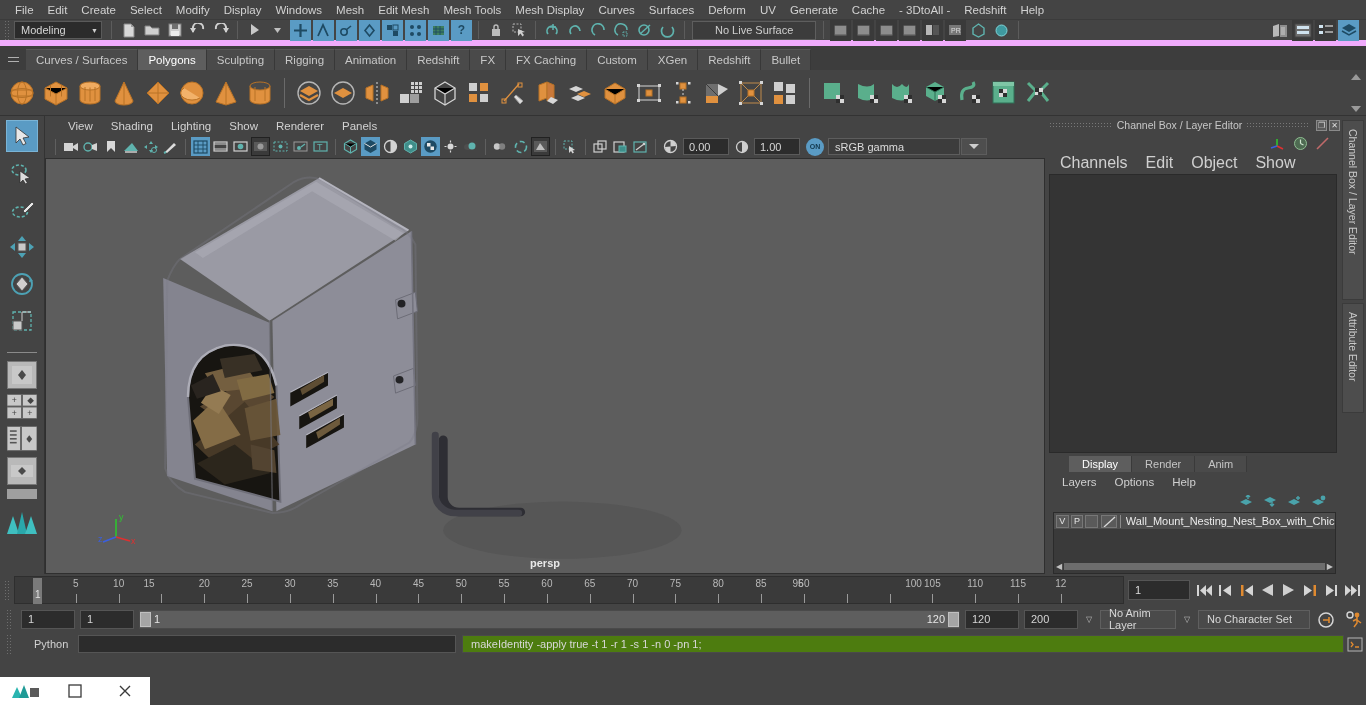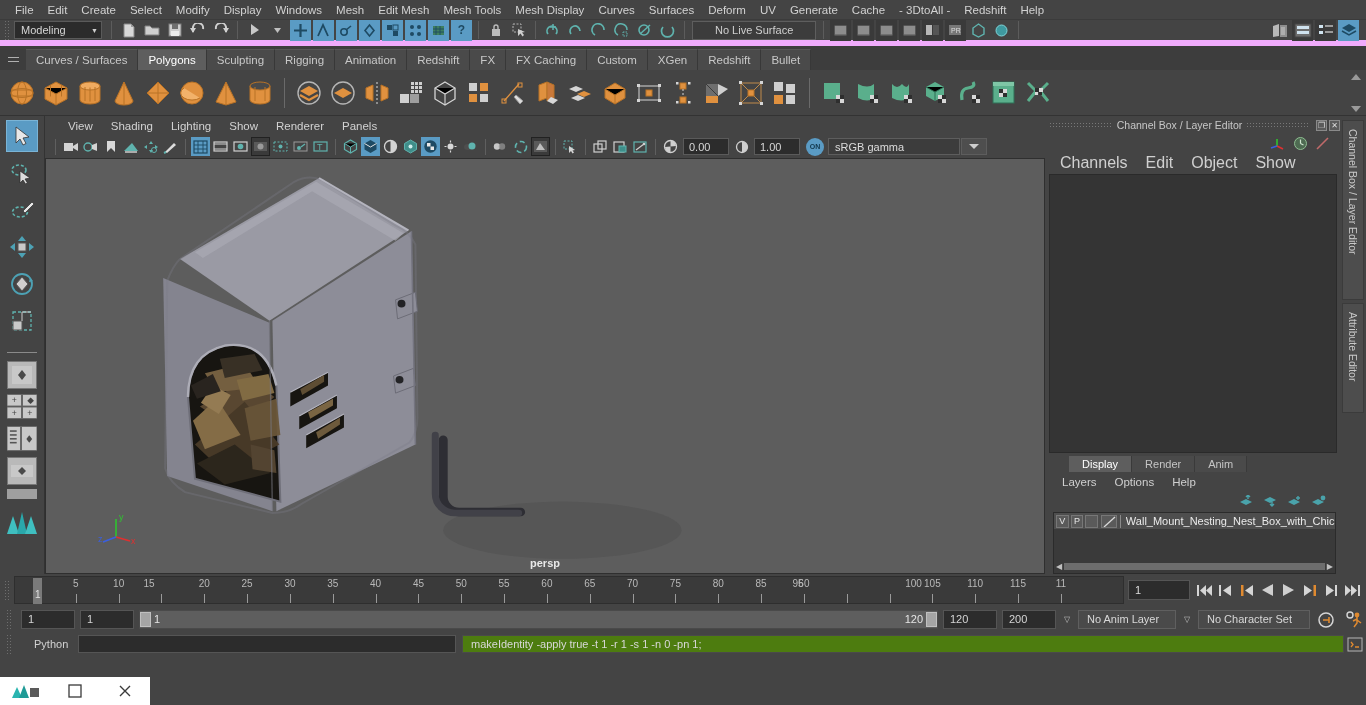--- a/index.html
+++ b/index.html
@@ -1346,21 +1346,21 @@
       <div class="tlabel" style="left: 783px;">95</div>
       <div class="tick" style="left: 874.557px;"></div>
       <div class="tlabel" style="left: 874.557px; margin-left: 24px;">100</div>
       <div class="tick" style="left: 917.385px;"></div>
       <div class="tlabel" style="left: 917.385px;">105</div>
       <div class="tick" style="left: 960.213px;"></div>
       <div class="tlabel" style="left: 960.213px;">110</div>
       <div class="tick" style="left: 1003.04px;"></div>
       <div class="tlabel" style="left: 1003.04px;">115</div>
       <div class="tick" style="left: 1045.87px;"></div>
-      <div class="tlabel" style="left: 1045.87px;">11</div>
+      <div class="tlabel" style="left: 1045.87px;">12</div>
     </div>
   <div id="framefld">1</div>
   <div id="playctrl">
     <div class="pbtn">
       <svg width="16" height="13" viewBox="0 0 16 13">
           <rect x="0" y="1" width="2" height="11" fill="#d5d5d5"></rect>
           <path d="M9 1 L9 12 L3 6.5Z" fill="#d5d5d5"></path>
           <path d="M15 1 L15 12 L9 6.5Z" fill="#d5d5d5"></path>
         </svg>
     </div>
@@ -1414,21 +1414,21 @@
   <div class="rngfld">1</div>
   <div id="rangebar">
     <div class="rhandle"></div>
     <span class="rs">1</span>
     <span class="re">120</span>
     <div class="rhandle"></div>
   </div>
   <div class="rngfld">120</div>
   <div class="rngfld">200</div>
   <div class="dd-arr">▽</div>
-  <div class="combo" style="width:98px;">No Anim Layer</div>
+  <div class="combo" style="width:76px;">No Anim Layer</div>
   <div class="dd-arr">▽</div>
   <div class="combo" style="width:112px;">No Character Set</div>
   <div style="width:22px;display:flex;justify-content:center;">
     <svg width="18" height="17" viewBox="0 0 18 17">
         <circle cx="9" cy="9" r="7" fill="none" stroke="#d5d5d5" stroke-width="1.5"></circle>
         <path d="M6 9 L12 9 M12 6 L12 12" stroke="#e08a30" stroke-width="1.6"></path>
       </svg>
   </div>
   <div style="width:24px;display:flex;justify-content:center;">
     <svg width="19" height="17" viewBox="0 0 19 17">

